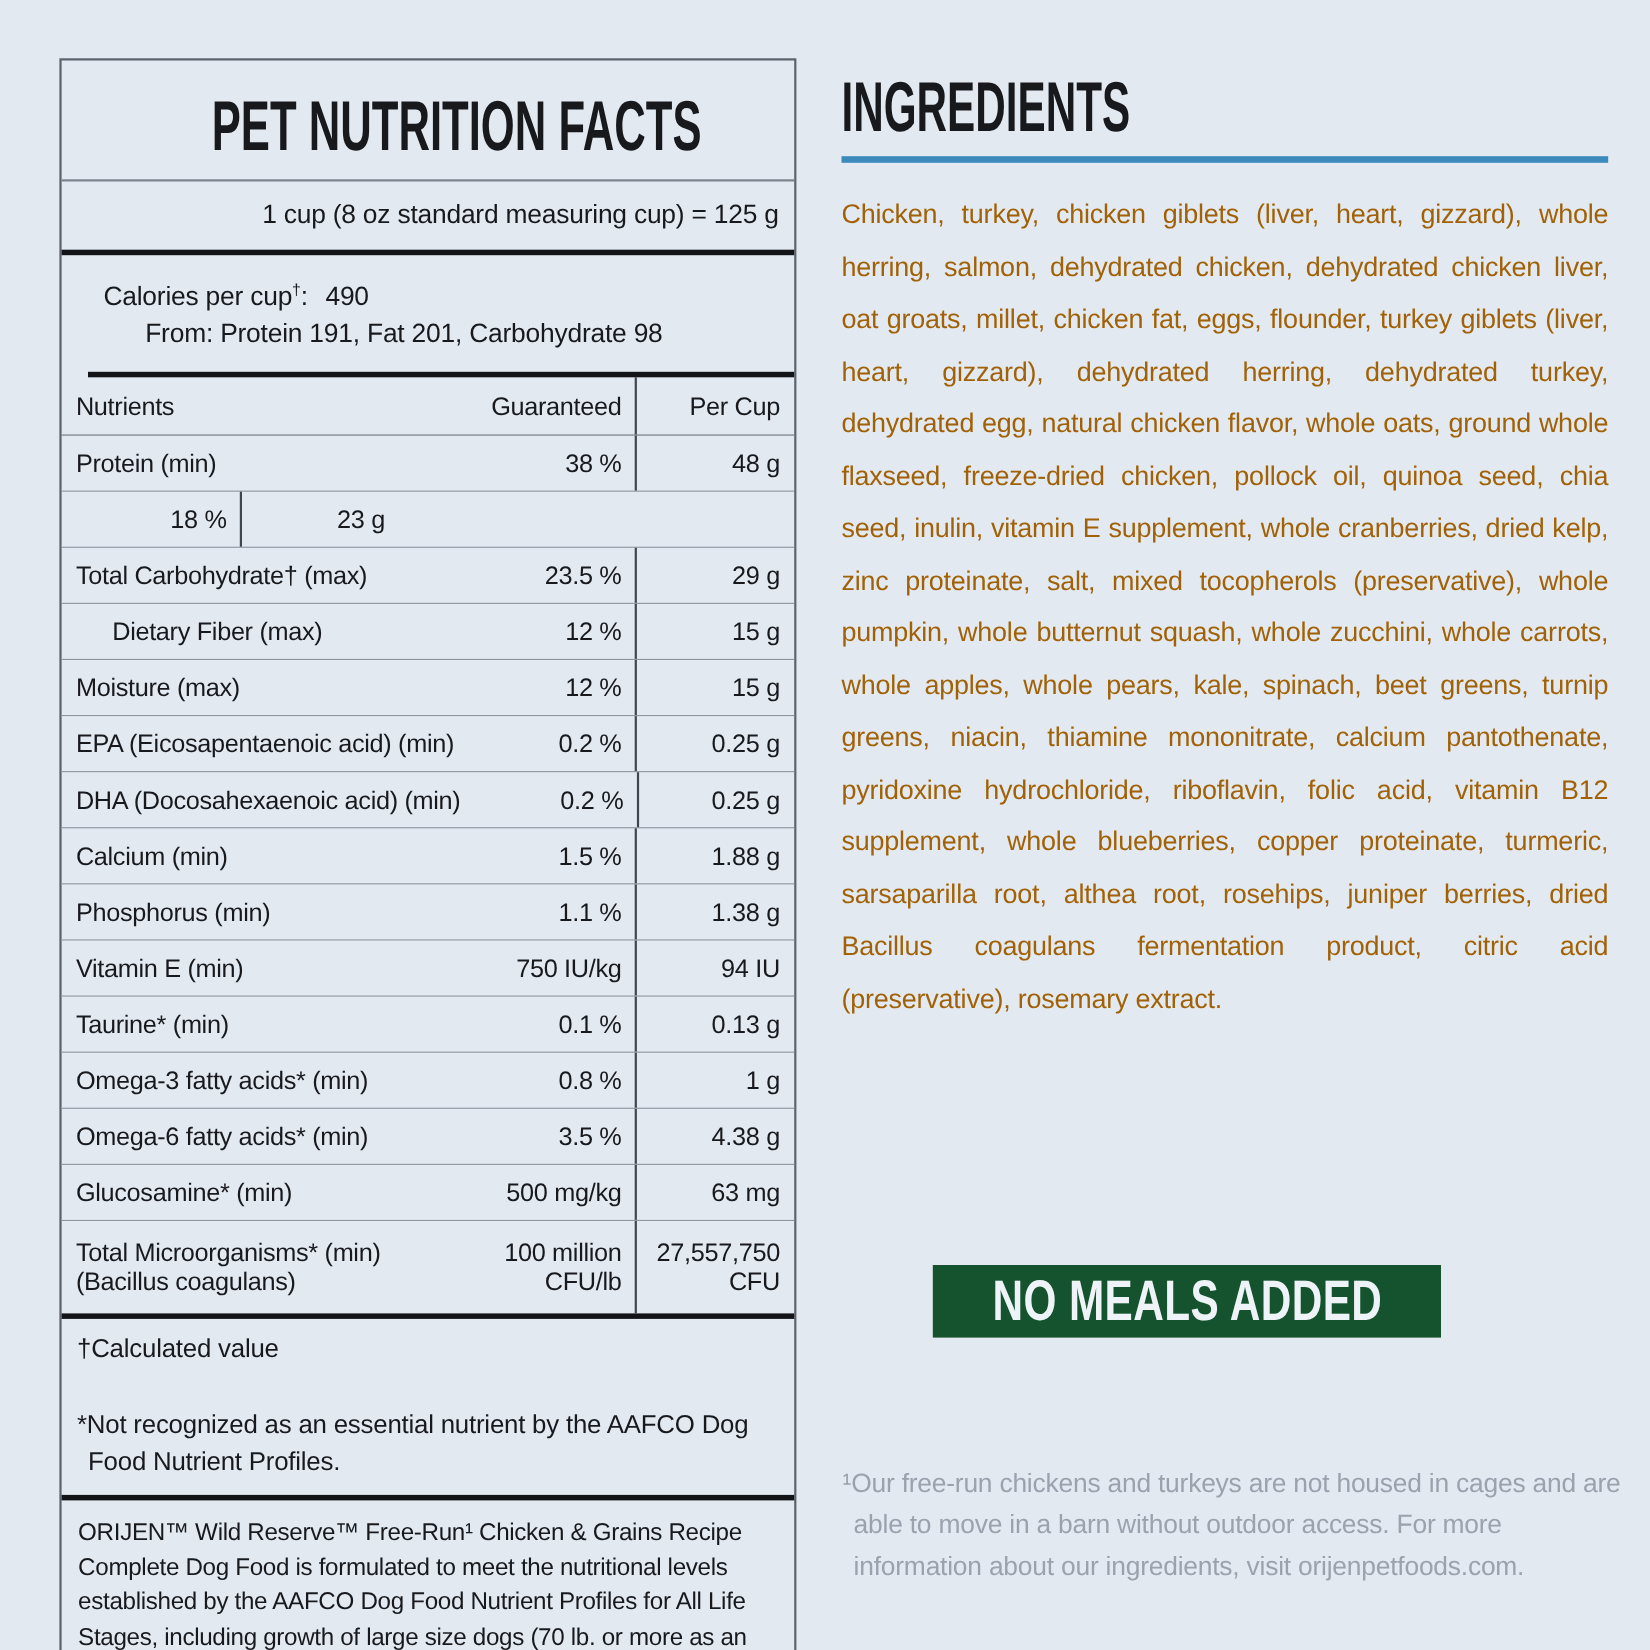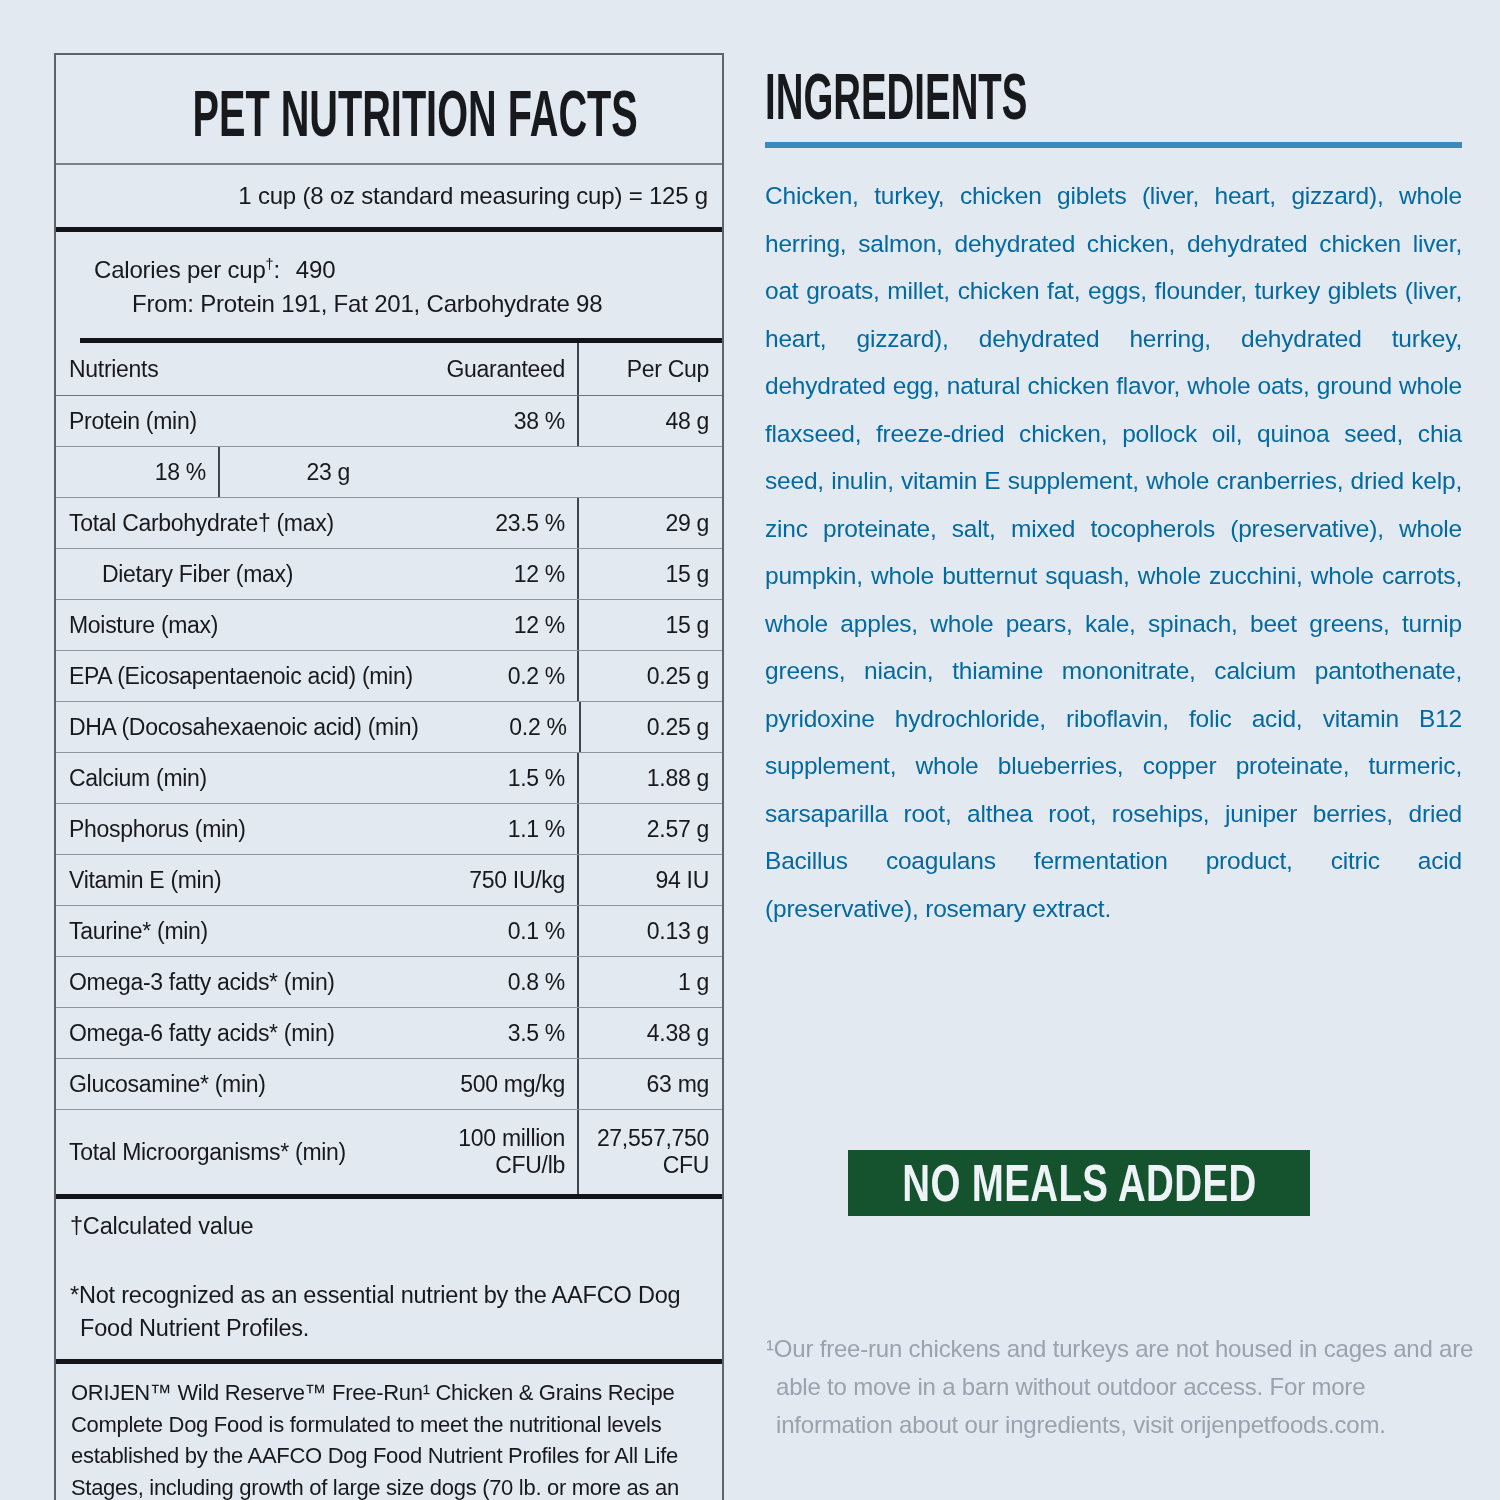--- a/index.html
+++ b/index.html
@@ -66,21 +66,21 @@
 
   
   .right{position:absolute;left:765px;top:60px;width:697px;}
   .ing-title span{
     display:inline-block;font-size:64px;font-weight:700;white-space:nowrap;
     transform:scaleX(0.60);transform-origin:left;
   }
   .ing-rule{height:6px;margin-top:8px;}
   .ing-text{
     margin-top:24px;font-size:24.5px;line-height:47.5px;
-    text-align:justify;color:#0369a1;letter-spacing:-0.2px;
+    text-align:justify;color:#a16207;letter-spacing:-0.2px;
   }
 
   .banner{
     position:absolute;left:848px;top:1150px;width:462px;height:66px;
     display:flex;align-items:center;justify-content:center;
   }
   .banner span{
     color:#eef3f7;font-size:52px;font-weight:700;white-space:nowrap;
     display:inline-block;transform:scaleX(0.74);letter-spacing:0.5px;
   }
@@ -175,21 +175,21 @@
     <div class="cell-guar">1.5 %</div>
     <div class="cell-per">
         <span>1.88 g</span>
       </div>
   </div>
 
   <div class="trow">
     <div class="cell-name">Phosphorus (min)</div>
     <div class="cell-guar">1.1 %</div>
     <div class="cell-per">
-        <span>2.57 g</span>
+        <span>1.38 g</span>
       </div>
   </div>
 
   <div class="trow">
     <div class="cell-name">Vitamin E (min)</div>
     <div class="cell-guar">750 IU/kg</div>
     <div class="cell-per">
         <span>94 IU</span>
       </div>
   </div>
@@ -222,20 +222,21 @@
     <div class="cell-name">Glucosamine* (min)</div>
     <div class="cell-guar">500 mg/kg</div>
     <div class="cell-per">
         <span>63 mg</span>
       </div>
   </div>
 
   <div class="trow micro">
     <div class="cell-name" style="white-space:normal;">
       <div>Total Microorganisms* (min)</div>
+      <div>(Bacillus coagulans)</div>
     </div>
     <div class="cell-guar">
       <div>100 million</div>
       <div>CFU/lb</div>
     </div>
     <div class="cell-per">
       <div>27,557,750</div>
       <div>CFU</div>
     </div>
   </div>

